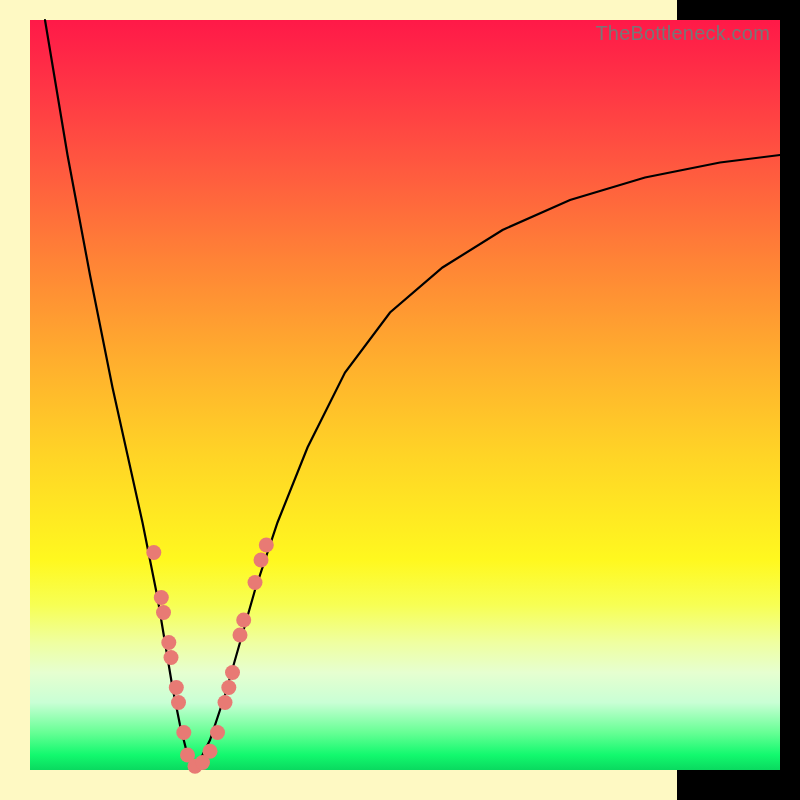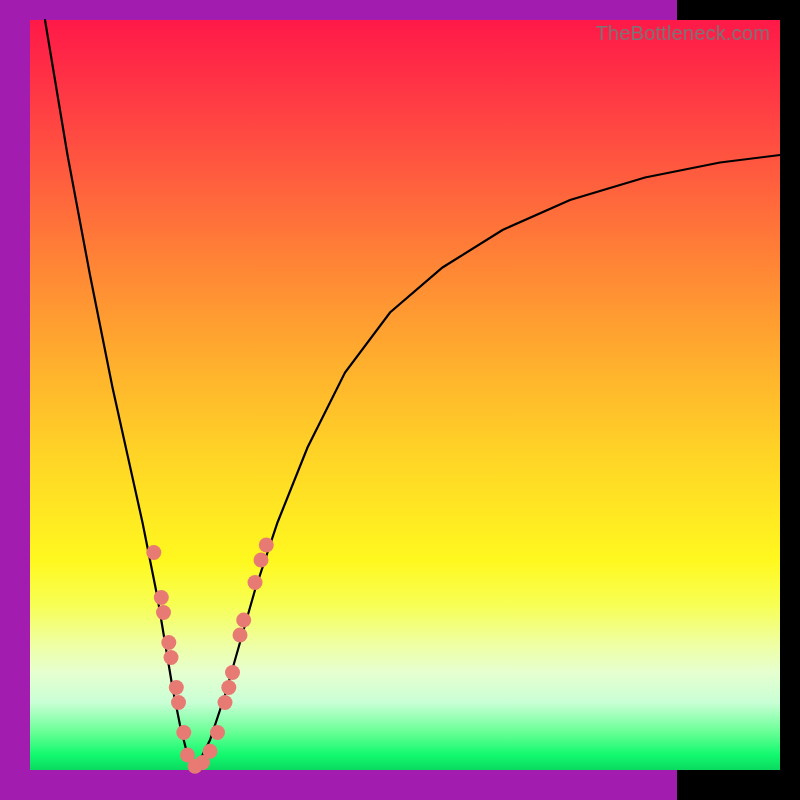--- a/index.html
+++ b/index.html
@@ -10,21 +10,21 @@
     overflow: hidden;
     background: #000;
     font-family: Arial, Helvetica, sans-serif;
   }
   .frame {
     position: absolute;
     left: 0;
     top: 0;
     width: 677px;
     height: 800px;
-    background: #a21caf;
+    background: #fef9c3;
   }
   .plot-area {
     position: absolute;
     left: 30px;
     top: 20px;
     width: 750px;
     height: 750px;
     background: linear-gradient(to bottom,
       #ff1948 0%,
       #ff3545 9%,

